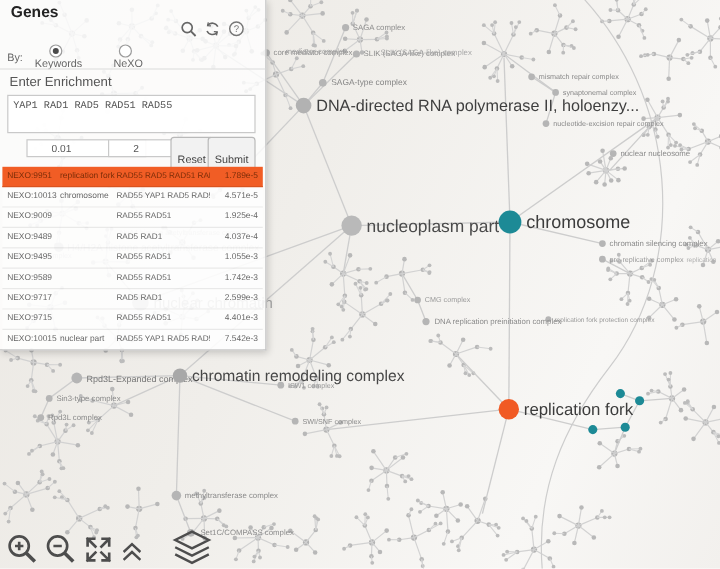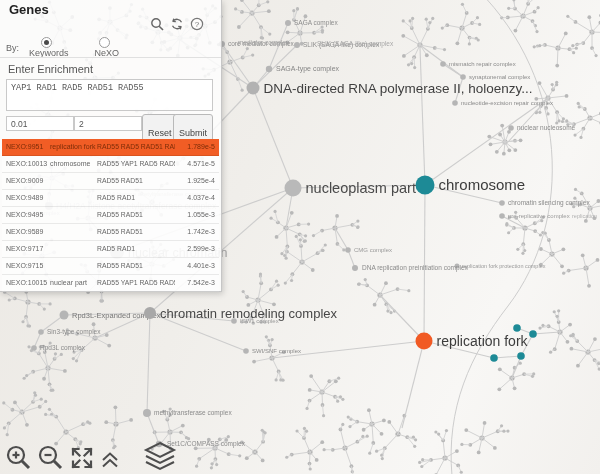--- a/index.html
+++ b/index.html
@@ -20,22 +20,22 @@
   .by-row{position:absolute;left:6px;top:37px;display:flex;align-items:center;font-size:9px;color:#666;}
   .by-row .cap{margin-right:10px;}
   .radio-opt{display:flex;align-items:center;margin-right:26px;cursor:pointer;flex-direction:column;}
   .radio{width:9px;height:9px;border:1px solid #9a9a9a;border-radius:50%;margin-right:5px;position:relative;background:#fff;}
   .radio.checked::after{content:"";position:absolute;left:2px;top:2px;width:5px;height:5px;border-radius:50%;background:#4a4a4a;}
   .divider{position:absolute;left:0;top:57px;width:100%;border-top:1px solid #e0e0e0;}
   .te-heading{position:absolute;left:8px;top:63px;font-size:11px;color:#555;}
   .query-box{position:absolute;left:6px;top:79px;width:197px;height:24px;border:1px solid #c9c9c9;
              font-size:8.5px;color:#555;padding:3px 4px;background:rgba(255,255,255,0.88);resize:none;outline:none;
              font-family:Liberation Mono, monospace;}
-  .num-input{position:absolute;top:116px;height:13px;border:1px solid #c9c9c9;font-size:8.5px;padding:0 4px;
-             color:#555;background:rgba(255,255,255,0.92);outline:none;}
+  .num-input{position:absolute;top:116px;height:13px;border:1px solid #c9c9c9;font-size:8.5px;padding:0 20px;
+             color:#555;background:rgba(255,255,255,0.92);outline:none;margin-left:16px;}
   .pv{left:6px;width:58px;} .mg{left:74px;width:58px;}
   .pbtn{position:absolute;top:114px;height:18px;font-size:9px;color:#444;background:#f2f2f2;
         border:1px solid #b9b9b9;border-radius:3px;padding:13px 5px;cursor:pointer;font-family:"Liberation Sans",sans-serif;}
   .reset{left:142px;} .submit{left:173px;text-align:right;}
   .results{position:absolute;left:2px;top:139px;width:217px;}
   .rrow{display:flex;height:16px;line-height:16px;font-size:7px;color:#666;
         background:rgba(255,255,255,0.42);border-bottom:1px solid rgba(0,0,0,0.08);white-space:nowrap;cursor:pointer;}
   .rrow.hl{background:#f15d25;color:#7c2d08;border-bottom-color:#d9531f;}
   .rid{width:44px;padding-left:4px;overflow:hidden;}
   .rterm{width:47px;overflow:hidden;}

